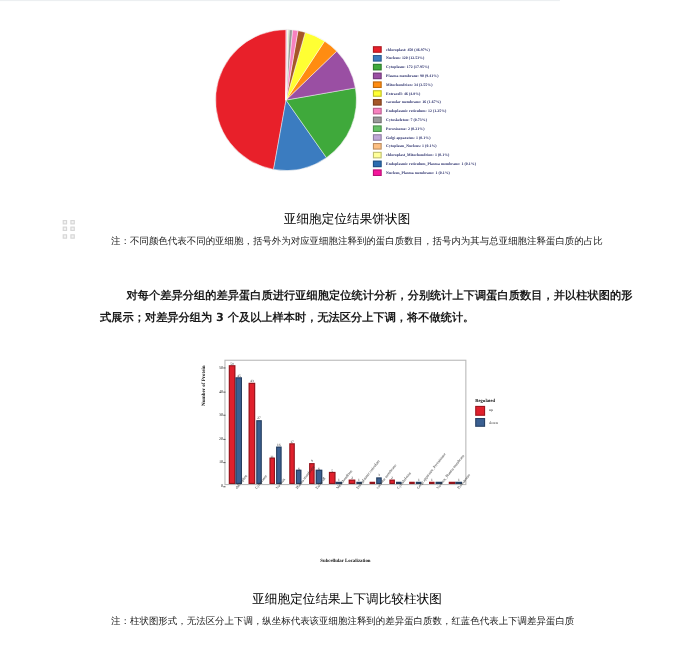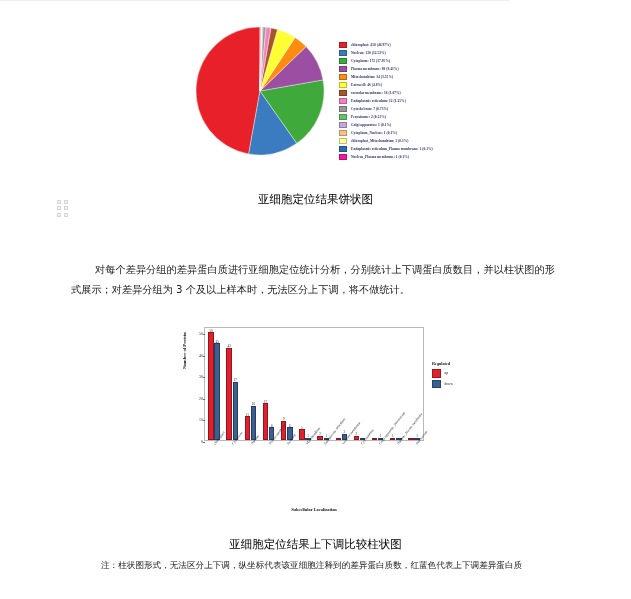--- a/index.html
+++ b/index.html
@@ -65,24 +65,24 @@
   .cap-bar{top:536px;}
   .note{
     position:absolute;left:79px;width:484px;
     font-family:"DejaVu Sans",sans-serif;
     font-size:8.6px;line-height:16px;color:#1a1a1a;
     text-align:justify;
   }
   .note-pie{top:211px;text-indent:22px;}
   .note-bar{top:556px;text-indent:22px;}
   .para{
-    position:absolute;left:71px;width:484px;top:259px;
+    position:absolute;left:91px;width:484px;top:259px;
     font-family:"DejaVu Sans",sans-serif;
     font-size:10.2px;line-height:20px;color:#1a1a1a;
-    text-align:justify;text-indent:24px;
+    text-align:justify;text-indent:24px;font-weight:bold;
   }
 
   
   .bar-figure{
     position:absolute;left:184px;top:322px;width:312px;height:196px;
   }
   .bar-ylab{
     position:absolute;left:-2px;top:46px;
     transform:rotate(-90deg);transform-origin:left top;
     font-family:"Liberation Serif",serif;font-weight:bold;
@@ -240,20 +240,21 @@
 
   <div class="handle">
     <i></i>
       <i></i>
       <i></i>
       <i></i>
       <i></i>
       <i></i>
   </div>
   <div class="cap cap-pie">亚细胞定位结果饼状图</div>
+  <div class="note note-pie">注：不同颜色代表不同的亚细胞，括号外为对应亚细胞注释到的蛋白质数目，括号内为其与总亚细胞注释蛋白质的占比</div>
 
   <div class="para">对每个差异分组的差异蛋白质进行亚细胞定位统计分析，分别统计上下调蛋白质数目，并以柱状图的形式展示；对差异分组为 3 个及以上样本时，无法区分上下调，将不做统计。</div>
 
   <div class="bar-figure">
     <div class="bar-ylab">Number of Protein</div>
     <div class="plot">
       <div id="yticks">
           <div class="ytick" style="top: 114px;">0</div>
           <div class="ytickline" style="top: 114px;"></div>
           <div class="ytick" style="top: 92.4906px;">10</div>

